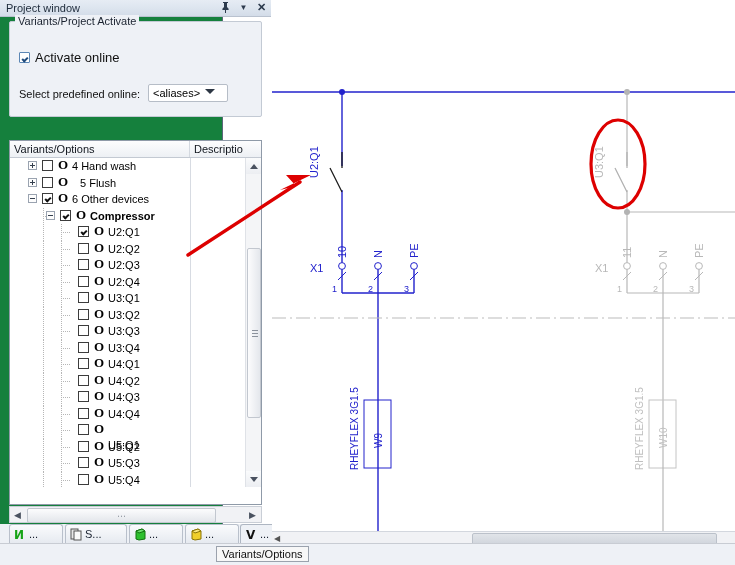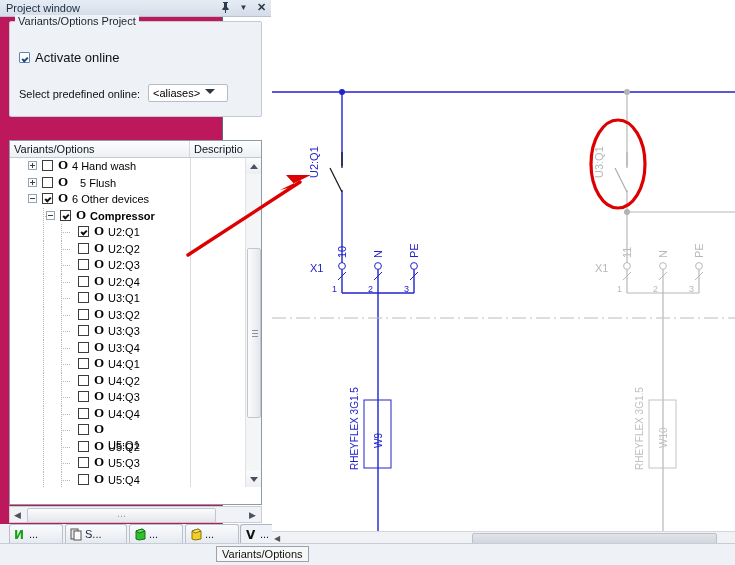--- a/index.html
+++ b/index.html
@@ -9,21 +9,21 @@
     background:#ffffff;
     font-family:"Liberation Sans", sans-serif;
     font-size:11px;color:#000;
     -webkit-font-smoothing:none;
   }
   .root{position:relative;width:735px;height:565px;}
 
   
   .panel{
     position:absolute;left:0;top:0;width:223px;height:543px;
-    background:#be185d;
+    background:#15803d;
     border-right:1px solid #5b667a;
     box-sizing:border-box;
   }
   .panel-titlebar{
     position:absolute;left:0;top:0;width:271px;height:17px;
     background:linear-gradient(to bottom,#e6ecf4 0%,#dde5ef 50%,#d3dce8 100%);
     border-bottom:1px solid #b9c2cf;
     box-sizing:border-box;
   }
   .panel-title{
@@ -206,21 +206,21 @@
           <svg width="9" height="11" viewBox="0 0 9 11">
               <path d="M2 0h5v1H6v4l1.6 1.8V8H5v3H4V8H1.4V6.8L3 5V1H2z" fill="#2c3a4d"></path>
             </svg>
         </div>
         <div class="tb-btn chev">▼</div>
         <div class="tb-btn xbtn">✕</div>
       </div>
     </div>
 
     <div class="groupbox"></div>
-    <div class="group-legend">Variants/Options Project</div>
+    <div class="group-legend">Variants/Project Activate</div>
 
     <div class="chk-row">
       <span class="wincheck on"></span>
       <span class="chk-label">Activate online</span>
     </div>
 
 
     <div class="alias-label">Select predefined online:</div>
     <div class="combo">&lt;aliases&gt;</div>
     <div class="combo-arrow"></div>

